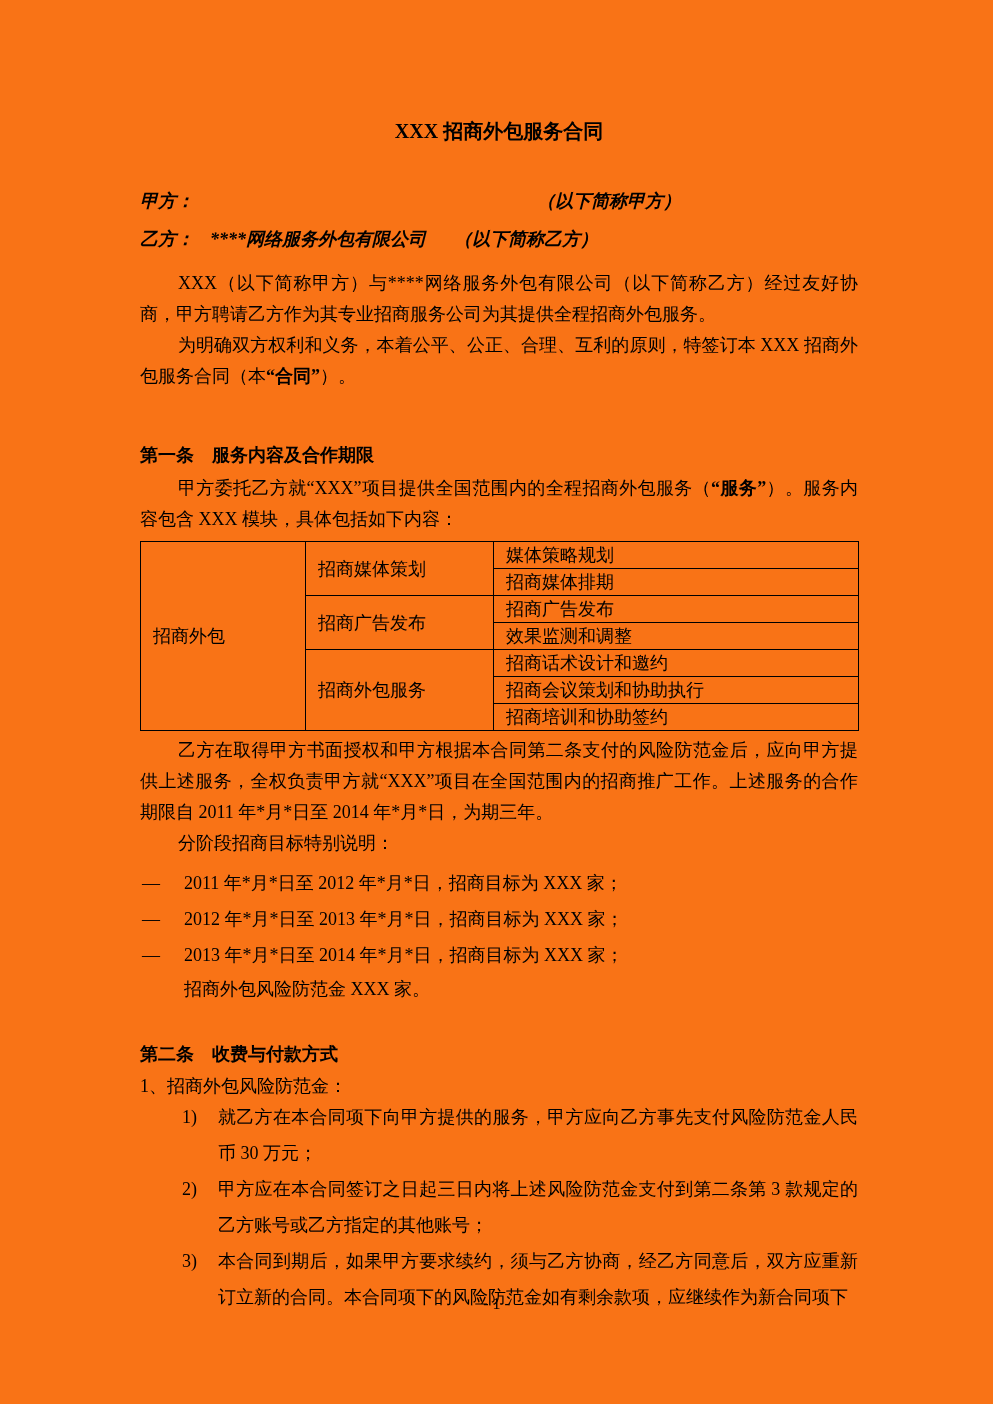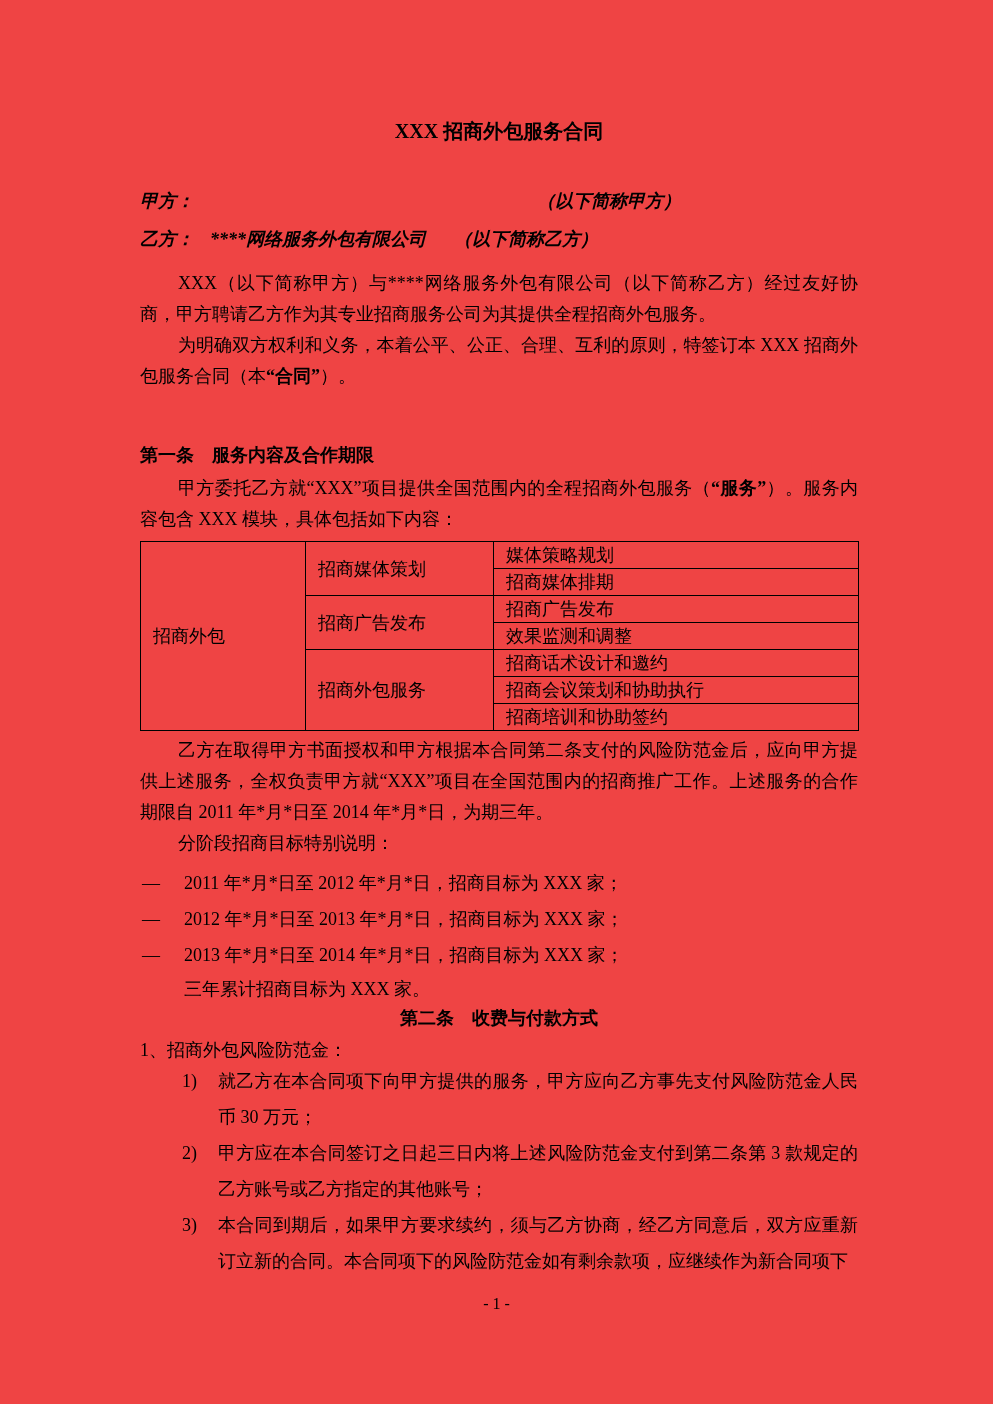--- a/index.html
+++ b/index.html
@@ -1,20 +1,20 @@
 <!DOCTYPE html>
 <html lang="zh"><head>
 <meta charset="utf-8">
 <style>
   html,body{margin:0;padding:0;background:#888;}
   .page{
     position:relative;
     width:993px;height:1404px;
     margin:0 auto;
-    background:#ef4444;
+    background:#f97316;
     color:#000000;
     font-family:"Liberation Serif","DejaVu Serif",serif;
     font-size:18px;
     box-sizing:border-box;
     padding:118px 135px 0 140px;
     overflow:hidden;
   }
   .title{
     font-size:20px;font-weight:bold;text-align:center;
     margin:0;line-height:26px;
@@ -42,21 +42,21 @@
     font-size:18px;vertical-align:middle;
     overflow:hidden;white-space:nowrap;
   }
   .svc-table td.c1{padding-left:12px;}
   .col-1{width:165px;}.col-2{width:188px;}.col-3{width:365px;}
   .after-table{margin-top:4px;}
   .milestones{margin-top:6px;}
   .milestone{position:relative;margin:0;line-height:36px;padding-left:44px;}
   .milestone .dash{position:absolute;left:2px;top:0;}
   .summary{margin:0;line-height:32px;padding-left:44px;}
-  .sec2{text-align:center;}
+  .sec2{margin-top:36px;}
   .sub-heading{font-weight:normal;line-height:26px;margin:6px 0 0 0;}
   .numbered{margin-top:0;}
   .num-item{position:relative;padding-left:78px;line-height:36px;text-align:justify;margin:0;}
   .num-item .num{position:absolute;left:42px;top:0;}
   .footer{
     position:absolute;left:0;right:0;top:1294px;
     text-align:center;font-size:16px;line-height:20px;
   }
   b,.bold{font-weight:bold;}
 </style>
@@ -123,21 +123,21 @@
 
   <p class="body indent after-table">乙方在取得甲方书面授权和甲方根据本合同第二条支付的风险防范金后，应向甲方提供上述服务，全权负责甲方就“XXX”项目在全国范围内的招商推广工作。上述服务的合作期限自 2011 年*月*日至 2014 年*月*日，为期三年。</p>
   <p class="body indent">分阶段招商目标特别说明：</p>
 
   <div class="milestones">
     <p class="milestone"><span class="dash">—</span><span>2011 年*月*日至 2012 年*月*日，招商目标为 XXX 家；</span></p>
     <p class="milestone"><span class="dash">—</span><span>2012 年*月*日至 2013 年*月*日，招商目标为 XXX 家；</span></p>
     <p class="milestone"><span class="dash">—</span><span>2013 年*月*日至 2014 年*月*日，招商目标为 XXX 家；</span></p>
   </div>
 
-  <p class="summary">三年累计招商目标为 XXX 家。</p>
+  <p class="summary">招商外包风险防范金 XXX 家。</p>
 
   <h2 class="sec-heading sec2">第二条　收费与付款方式</h2>
 
   <p class="sub-heading">1、招商外包风险防范金：</p>
 
   <div class="numbered">
     <p class="num-item"><span class="num">1)</span><span>就乙方在本合同项下向甲方提供的服务，甲方应向乙方事先支付风险防范金人民币 30 万元；</span></p>
     <p class="num-item"><span class="num">2)</span><span>甲方应在本合同签订之日起三日内将上述风险防范金支付到第二条第 3 款规定的乙方账号或乙方指定的其他账号；</span></p>
     <p class="num-item"><span class="num">3)</span><span>本合同到期后，如果甲方要求续约，须与乙方协商，经乙方同意后，双方应重新订立新的合同。本合同项下的风险防范金如有剩余款项，应继续作为新合同项下</span></p>
   </div>

